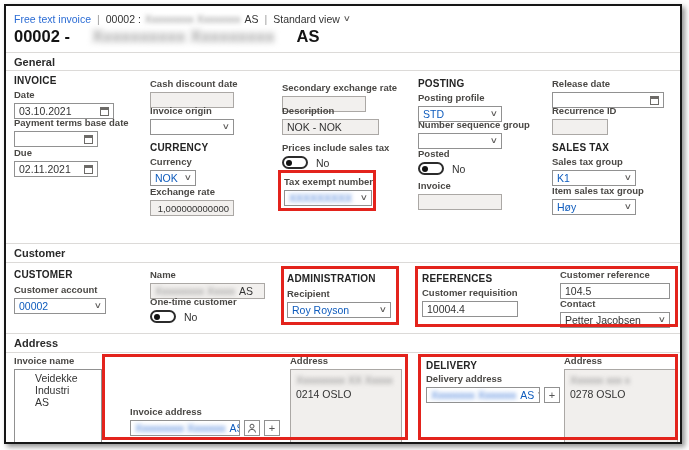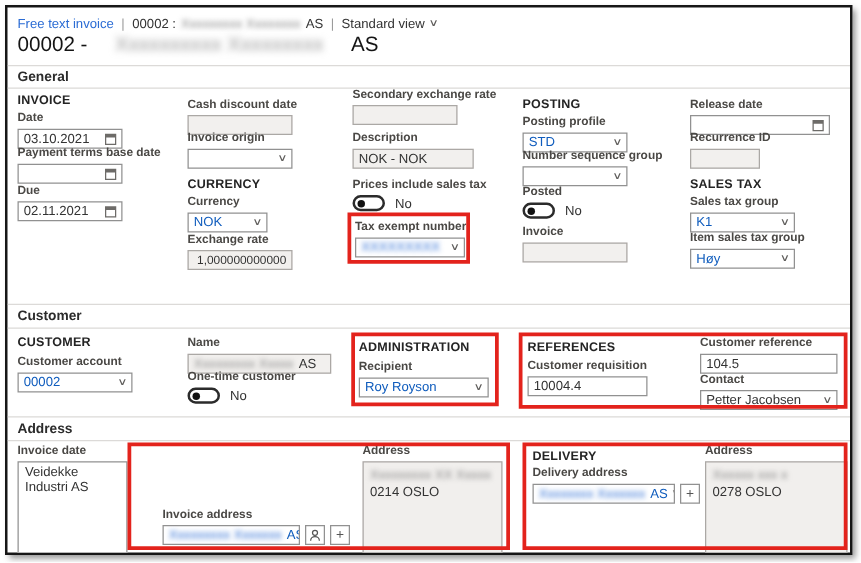--- a/index.html
+++ b/index.html
@@ -8,21 +8,21 @@
   .frame { position:absolute; top:4px; left:4px; right:7px; bottom:6px; background:#fff;
            border:2px solid #161616; box-shadow:3px 3px 5px rgba(60,60,60,.55); overflow:hidden; }
 
   .topbar { position:absolute; top:7px; left:8px; display:flex; align-items:center; gap:6px;
             font-size:10.5px; color:#333; white-space:nowrap; }
   .tb-link { color:#2b6cd4; cursor:pointer; }
   .tb-sep { color:#9a9a9a; }
   .tb-group { display:flex; align-items:center; gap:4px; }
   .chev { color:#5f5d5b; font-size:8px; line-height:1; transform:scaleX(1.4); display:inline-block; }
 
-  .title { position:absolute; top:21px; left:8px; font-size:16.5px; font-weight:400; color:#141414;
+  .title { position:absolute; top:21px; left:8px; font-size:16.5px; font-weight:700; color:#141414;
            display:flex; align-items:baseline; gap:22px; white-space:nowrap; }
 
   .divider { position:absolute; left:0; right:0; height:1px; background:#dcdad8; }
   .sechead { position:absolute; left:8px; font-size:11px; font-weight:600; color:#2b2b2b; }
 
   .sec { position:absolute; left:0; right:0; }
   .fld { position:absolute; }
   .lbl { font-size:9.5px; color:#4a4845; white-space:nowrap; margin-bottom:3px;font-weight:bold; }
   .grp { font-size:10px; font-weight:700; color:#242424; white-space:nowrap; letter-spacing:.2px; }
 
@@ -37,21 +37,21 @@
   .tglrow { display:flex; align-items:center; gap:8px; font-size:10.5px; color:#333; }
   .tgl { width:26px; height:13px; border:2px solid #2b2b2b; border-radius:8px; position:relative; flex:none; background:#fff; }
   .tgl i { position:absolute; left:2px; top:1.5px; width:6px; height:6px; border-radius:50%; background:#111; }
 
   .redbox { position:absolute; border:3px solid #e3231c; pointer-events:none; z-index:5; }
 
   .redact { filter:blur(2px); color:#8a8a8a; }
   .redact-blue { filter:blur(2px); color:#2b6cd4; }
   .redact-title { filter:blur(3px); color:#9a9a9a; }
 
-  .tarea { border:1px solid #919191; background:#fff; font-size:10.5px; color:#333; padding:2px 5px; }
+  .tarea { border:1px solid #919191; background:#fff; font-size:10.5px; color:#333; padding:2px 20px; }
   .addrbox { background:#f1efed; border:1px solid #aba8a5; font-size:10.5px; color:#333; padding:3px 5px; line-height:1.35; overflow:hidden; }
   .sq { width:16px; height:16px; border:1px solid #919191; background:#fff; display:flex; align-items:center;
         justify-content:center; font-size:11px; color:#555; flex:none; cursor:pointer; }
   .row { display:flex; gap:4px; align-items:center; }
 </style>
 </head>
 <body>
 
 <div class="page">
 <div class="frame">
@@ -79,21 +79,21 @@
 
   <div class="divider" style="top:46px"></div>
   <div class="sechead" style="top:50px">General</div>
   <div class="divider" style="top:64px"></div>
 
   <div class="sec" style="top:64px;height:173px">
 
     <div class="grp fld" style="left:8px;top:5px">INVOICE</div>
     <div class="fld" style="left:8px;top:19px">
       <div class="lbl">Date</div>
-      <div class="inp" style="width:84px">
+      <div class="inp" style="width:100px">
         <span>03.10.2021</span>
         <span class="cal"></span>
       </div>
     </div>
     <div class="fld" style="left:8px;top:47px">
       <div class="lbl">Payment terms base date</div>
       <div class="inp" style="width:84px">
         <span></span>
         <span class="cal"></span>
       </div>
@@ -115,33 +115,33 @@
     <div class="fld" style="left:144px;top:35px">
       <div class="lbl">Invoice origin</div>
       <div class="inp dd" style="width:84px">
         <span></span>
         <span class="chev">∨</span>
       </div>
     </div>
     <div class="grp fld" style="left:144px;top:72px">CURRENCY</div>
     <div class="fld" style="left:144px;top:86px">
       <div class="lbl">Currency</div>
-      <div class="inp dd" style="width:64px">
+      <div class="inp dd" style="width:46px">
         <span class="val-blue">NOK</span>
         <span class="chev">∨</span>
       </div>
     </div>
     <div class="fld" style="left:144px;top:116px">
       <div class="lbl">Exchange rate</div>
       <div class="inp ro right" style="width:84px;font-size:9.5px">
         <span>1,000000000000</span>
       </div>
     </div>
 
-    <div class="fld" style="left:276px;top:0">
+    <div class="fld" style="left:276px;top:12px">
       <div class="lbl">Secondary exchange rate</div>
       <div class="inp ro" style="width:84px">
         <span></span>
       </div>
     </div>
     <div class="fld" style="left:276px;top:35px">
       <div class="lbl">Description</div>
       <div class="inp ro" style="width:97px">
         <span>NOK - NOK</span>
       </div>
@@ -288,21 +288,21 @@
       </div>
     </div>
   </div>
 
   <div class="divider" style="top:327px"></div>
   <div class="sechead" style="top:331px">Address</div>
   <div class="divider" style="top:346px"></div>
 
   <div class="sec" style="top:346px;bottom:0">
     <div class="fld" style="left:8px;top:3px">
-      <div class="lbl">Invoice date</div>
+      <div class="lbl">Invoice name</div>
       <div class="tarea" style="width:88px;height:74px">
         <span>Veidekke Industri AS</span>
       </div>
     </div>
 
     <div class="redbox" style="left:96px;top:2px;width:306px;height:86px"></div>
     <div class="fld" style="left:124px;top:54px">
       <div class="lbl">Invoice address</div>
       <div class="row">
         <div class="inp dd" style="width:110px;gap:4px">

